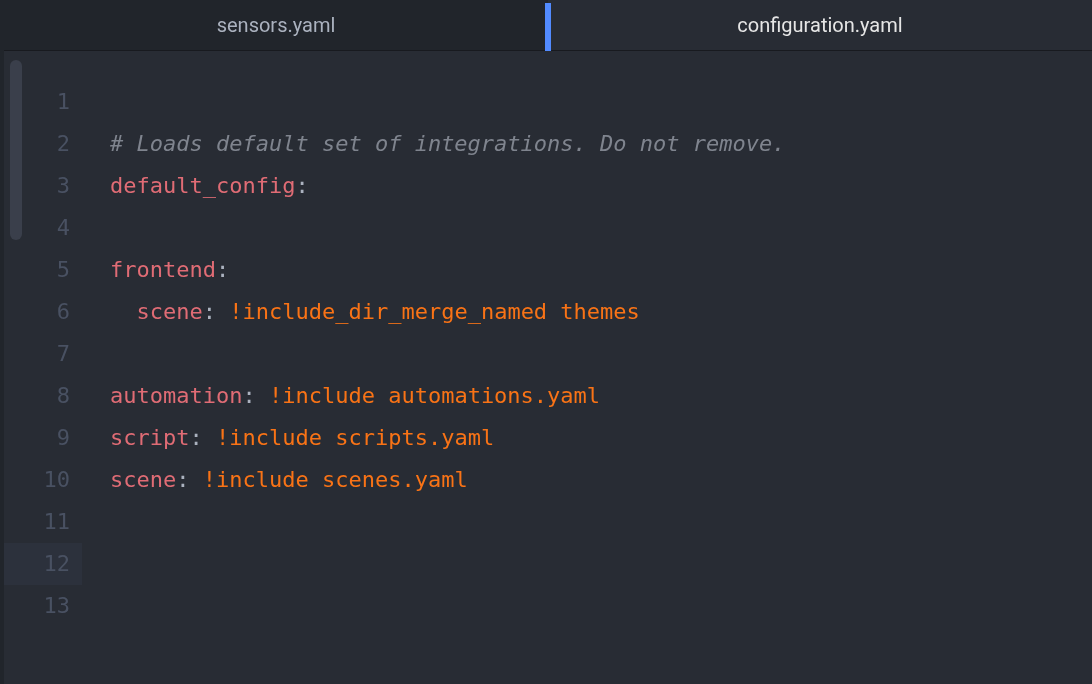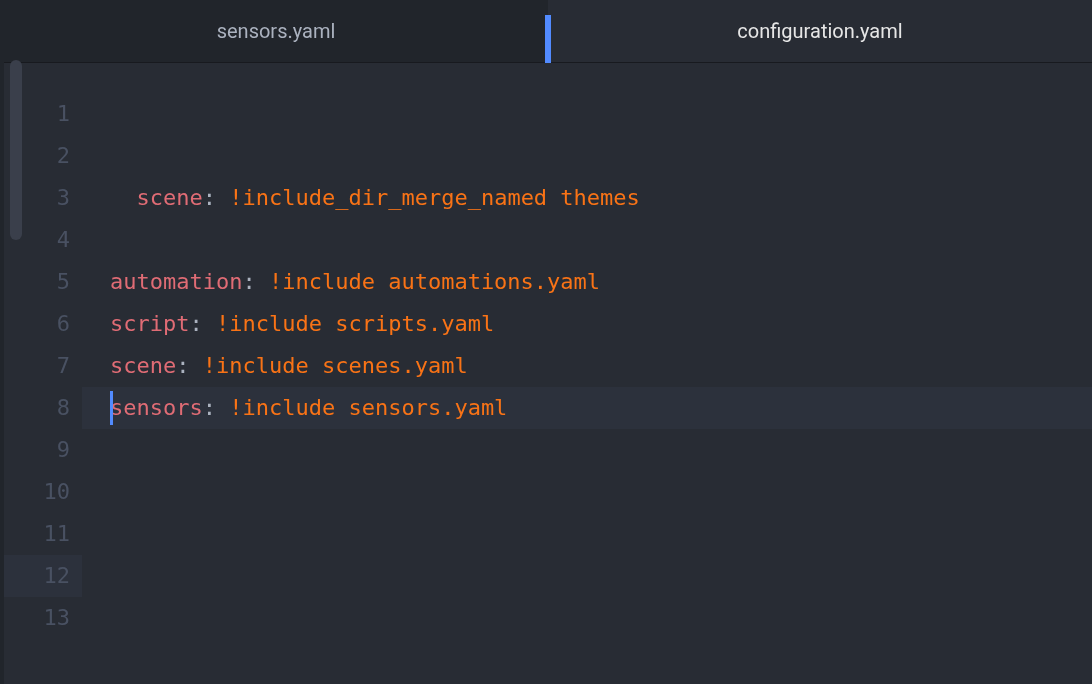--- a/index.html
+++ b/index.html
@@ -23,21 +23,21 @@
   }
   .editor-container {
     flex: 1;
     display: flex;
     flex-direction: column;
     background: #282c34;
     position: relative;
   }
   .tabs-bar {
     display: flex;
-    height: 63px;
+    height: 51px;
     background: #21252b;
     border-bottom: 1px solid #181a1f;
   }
   .tab {
     flex: 1;
     display: flex;
     align-items: center;
     justify-content: center;
     color: #abb2bf;
     font-size: 20px;
@@ -180,24 +180,26 @@
           <div class="line-number">8</div>
           <div class="line-number">9</div>
           <div class="line-number">10</div>
           <div class="line-number">11</div>
           <div class="line-number ln-highlight">12</div>
           <div class="line-number">13</div>
         </div>
     </div>
     <div class="code-area" id="code-area">
         <div class="code-line"></div>
-        <div class="code-line"></div>
+        <div class="code-line"><span class="tok-comment"># Loads default set of integrations. Do not remove.</span></div>
+        <div class="code-line"><span class="tok-key">default_config</span><span class="tok-punct">:</span></div>
+        <div class="code-line"></div>
+        <div class="code-line"><span class="tok-key">frontend</span><span class="tok-punct">:</span></div>
         <div class="code-line"><span class="tok-punct">  </span><span class="tok-key">scene</span><span class="tok-punct">: </span><span class="tok-value">!include_dir_merge_named themes</span></div>
         <div class="code-line"></div>
         <div class="code-line"><span class="tok-key">automation</span><span class="tok-punct">: </span><span class="tok-value">!include automations.yaml</span></div>
         <div class="code-line"><span class="tok-key">script</span><span class="tok-punct">: </span><span class="tok-value">!include scripts.yaml</span></div>
         <div class="code-line"><span class="tok-key">scene</span><span class="tok-punct">: </span><span class="tok-value">!include scenes.yaml</span></div>
-        <div class="code-line highlighted"><span class="tok-key">sensors</span><span class="tok-punct">: </span><span class="tok-value">!include sensors.yaml</span></div>
         <div class="code-line"></div>
       </div>
   </div>
 
 </div>
 
 </body></html>

